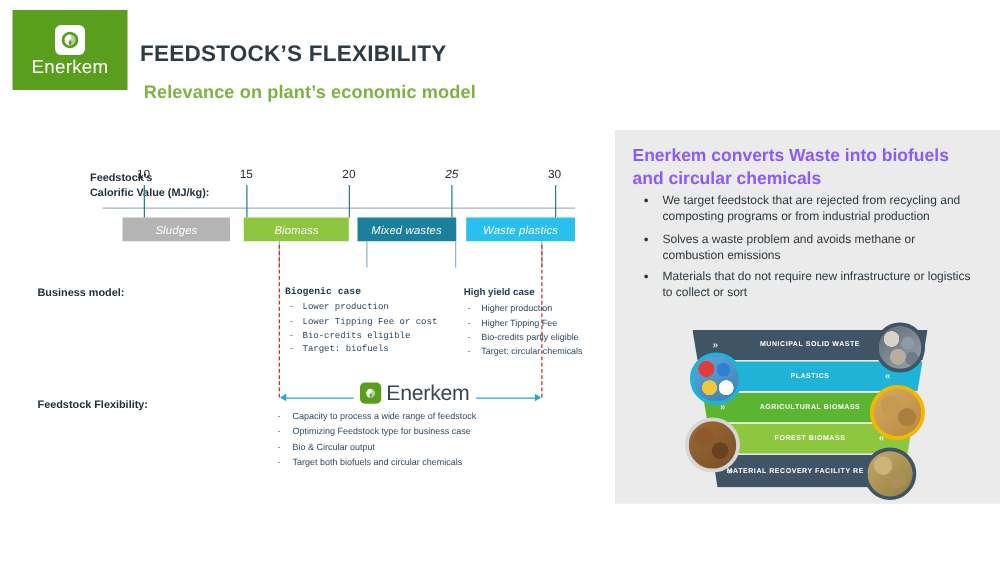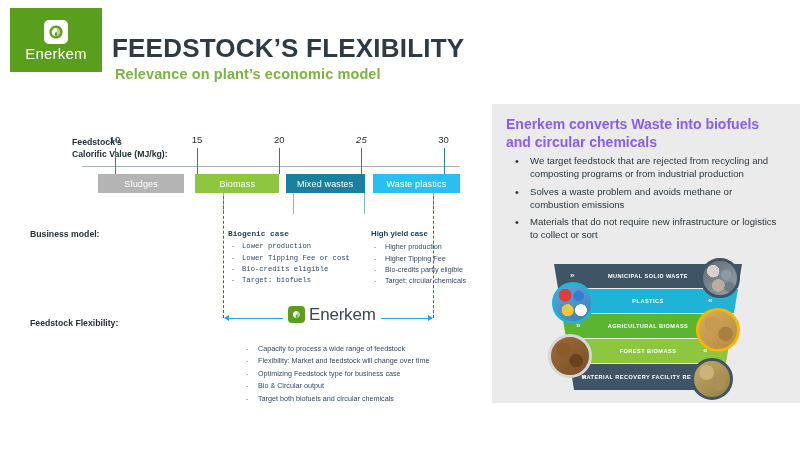--- a/index.html
+++ b/index.html
@@ -24,21 +24,21 @@
   }
   .logo-mark svg{display:block;}
   .logo-word{
     color:#ffffff;font-size:15px;font-weight:400;letter-spacing:.2px;
     line-height:1;
   }
 
   
   .title{
     position:absolute;left:112px;top:33px;
-    font-size:26px;font-weight:bold;color:#2f3b44;letter-spacing:.2px;
+    font-size:18px;font-weight:bold;color:#2f3b44;letter-spacing:.2px;
     white-space:nowrap;
   }
   .subtitle{
     position:absolute;left:115px;top:66px;
     font-size:14.5px;font-weight:bold;color:#7cb342;letter-spacing:.1px;
     white-space:nowrap;
   }
 
   
   .axis-label{
@@ -54,20 +54,21 @@
   .tick-num{
     position:absolute;font-size:9.5px;color:#23303a;
     transform:translateX(-50%);white-space:nowrap;
   }
 
   .bar{
     position:absolute;top:174px;height:19px;
     display:flex;align-items:center;justify-content:center;
     color:#ffffff;font-size:9px;font-weight:400;letter-spacing:.15px;
     white-space:nowrap;
+    font-style:italic;
   }
 
   
   .vdash{
     position:absolute;width:0;border-left:1px dashed #e2231a;
   }
   .hrow-label{
     position:absolute;font-size:8.7px;font-weight:bold;color:#23303a;white-space:nowrap;
   }
 
@@ -96,22 +97,22 @@
     display:flex;align-items:center;gap:4px;
     background:#ffffff;padding:0 5px;
   }
   .mid-logo-mark{
     width:17px;height:17px;border-radius:4px;background:#5a9e1d;
     display:flex;align-items:center;justify-content:center;
   }
   .mid-logo-word{font-size:17px;color:#3b4750;letter-spacing:-.2px;line-height:1;}
 
   .flex-list{
-    position:absolute;left:244px;top:327px;
-    font-size:7.2px;color:#2f4a63;line-height:1.72;margin-top:16px;
+    position:absolute;left:220px;top:327px;
+    font-size:7.2px;color:#2f4a63;line-height:1.72;
   }
   .flex-list ul{margin:0;padding:0;list-style:none;}
   .flex-list li{position:relative;padding-left:14px;white-space:nowrap;}
   .flex-list li:before{content:"-";position:absolute;left:2px;top:0;color:#5a7a94;}
 
   
   .panel{
     position:absolute;left:492px;top:104px;width:308px;height:299px;
     background:#ebebeb;
   }
@@ -245,21 +246,20 @@
         <path d="M12 5.5c2.3 2.2 2.3 4.6 0 6.7-2.3 2-2.3 4.5 0 6.6-3.6 0-6.6-3-6.6-6.7 0-3.6 3-6.6 6.6-6.6z" fill="#ffffff"></path>
         <path d="M12 5.5c3.6 0 6.6 3 6.6 6.6 0 3.7-3 6.7-6.6 6.7 2.3-2.1 2.3-4.6 0-6.6-2.3-2.1-2.3-4.5 0-6.7z" fill="#ffffff" opacity="0.55"></path>
       </svg>
     </div>
     <div class="mid-logo-word">Enerkem</div>
   </div>
 
   <div class="flex-list">
     <ul>
       <li>Capacity to process a wide range of feedstock</li>
-      <li>Flexibility: Market and feedstock will change over time</li>
       <li>Optimizing Feedstock type for business case</li>
       <li>Bio &amp; Circular output</li>
       <li>Target both biofuels and circular chemicals</li>
     </ul>
   </div>
 
   <div class="panel"></div>
   <div class="panel-title">Enerkem converts Waste into biofuels and circular chemicals</div>
   <div class="panel-bullets">
     <ul>

